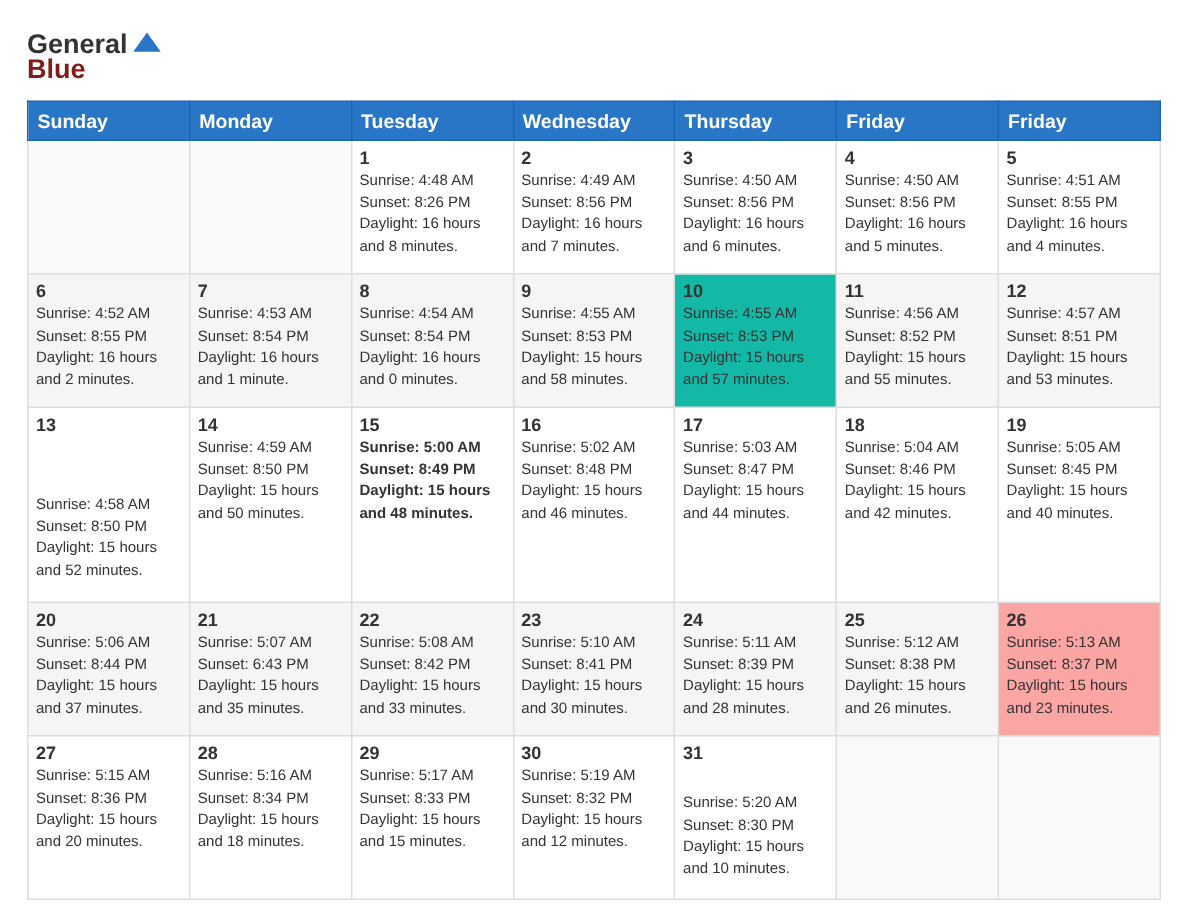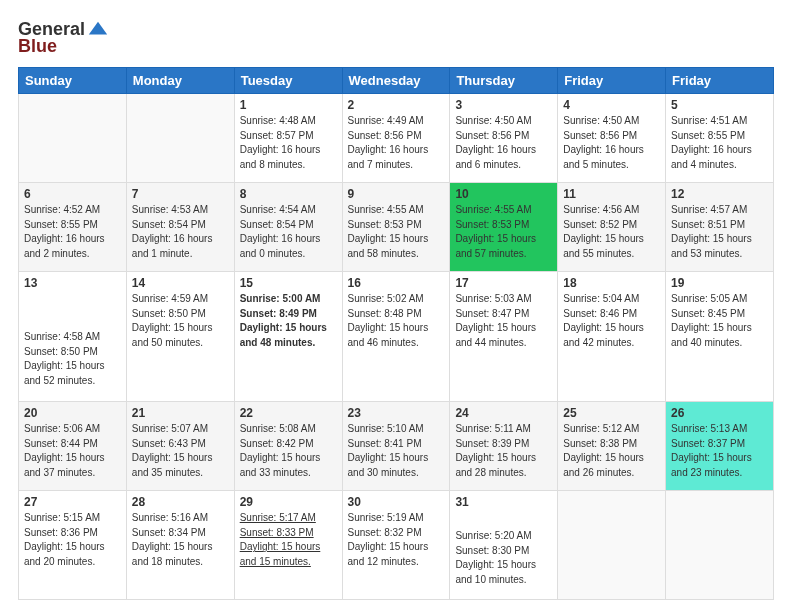--- a/index.html
+++ b/index.html
@@ -124,21 +124,21 @@
           <th>Friday</th>
         </tr>
     </thead>
     <tbody id="calendar-body">
     <tr>
           <td class="empty-cell"></td>
           <td class="empty-cell"></td>
           <td>
             <span class="day-num">1</span>
             <div class="day-info" style="white-space: pre-line;">Sunrise: 4:48 AM
-Sunset: 8:57 PM
+Sunset: 8:26 PM
 Daylight: 16 hours and 8 minutes.</div>
           </td>
           <td>
             <span class="day-num">2</span>
             <div class="day-info" style="white-space: pre-line;">Sunrise: 4:49 AM
 Sunset: 8:56 PM
 Daylight: 16 hours and 7 minutes.</div>
           </td>
           <td>
             <span class="day-num">3</span>
@@ -177,21 +177,21 @@
             <div class="day-info" style="white-space: pre-line;">Sunrise: 4:54 AM
 Sunset: 8:54 PM
 Daylight: 16 hours and 0 minutes.</div>
           </td>
           <td style="background: rgb(245, 245, 245);">
             <span class="day-num">9</span>
             <div class="day-info" style="white-space: pre-line;">Sunrise: 4:55 AM
 Sunset: 8:53 PM
 Daylight: 15 hours and 58 minutes.</div>
           </td>
-          <td style="background: #22c55e;">
+          <td style="background: #14b8a6;">
             <span class="day-num">10</span>
             <div class="day-info" style="white-space: pre-line;">Sunrise: 4:55 AM
 Sunset: 8:53 PM
 Daylight: 15 hours and 57 minutes.</div>
           </td>
           <td style="background: rgb(245, 245, 245);">
             <span class="day-num">11</span>
             <div class="day-info" style="white-space: pre-line;">Sunrise: 4:56 AM
 Sunset: 8:52 PM
 Daylight: 15 hours and 55 minutes.</div>
@@ -277,21 +277,21 @@
             <div class="day-info" style="white-space: pre-line;">Sunrise: 5:11 AM
 Sunset: 8:39 PM
 Daylight: 15 hours and 28 minutes.</div>
           </td>
           <td style="background: rgb(245, 245, 245);">
             <span class="day-num">25</span>
             <div class="day-info" style="white-space: pre-line;">Sunrise: 5:12 AM
 Sunset: 8:38 PM
 Daylight: 15 hours and 26 minutes.</div>
           </td>
-          <td style="background: #5eead4;">
+          <td style="background: #fca5a5;">
             <span class="day-num">26</span>
             <div class="day-info" style="white-space: pre-line;">Sunrise: 5:13 AM
 Sunset: 8:37 PM
 Daylight: 15 hours and 23 minutes.</div>
           </td>
         </tr>
         <tr>
           <td>
             <span class="day-num">27</span>
             <div class="day-info" style="white-space: pre-line;">Sunrise: 5:15 AM
@@ -299,21 +299,21 @@
 Daylight: 15 hours and 20 minutes.</div>
           </td>
           <td>
             <span class="day-num">28</span>
             <div class="day-info" style="white-space: pre-line;">Sunrise: 5:16 AM
 Sunset: 8:34 PM
 Daylight: 15 hours and 18 minutes.</div>
           </td>
           <td>
             <span class="day-num">29</span>
-            <div class="day-info" style="white-space: pre-line; text-decoration: underline;">Sunrise: 5:17 AM
+            <div class="day-info" style="white-space: pre-line;">Sunrise: 5:17 AM
 Sunset: 8:33 PM
 Daylight: 15 hours and 15 minutes.</div>
           </td>
           <td>
             <span class="day-num">30</span>
             <div class="day-info" style="white-space: pre-line;">Sunrise: 5:19 AM
 Sunset: 8:32 PM
 Daylight: 15 hours and 12 minutes.</div>
           </td>
           <td>

